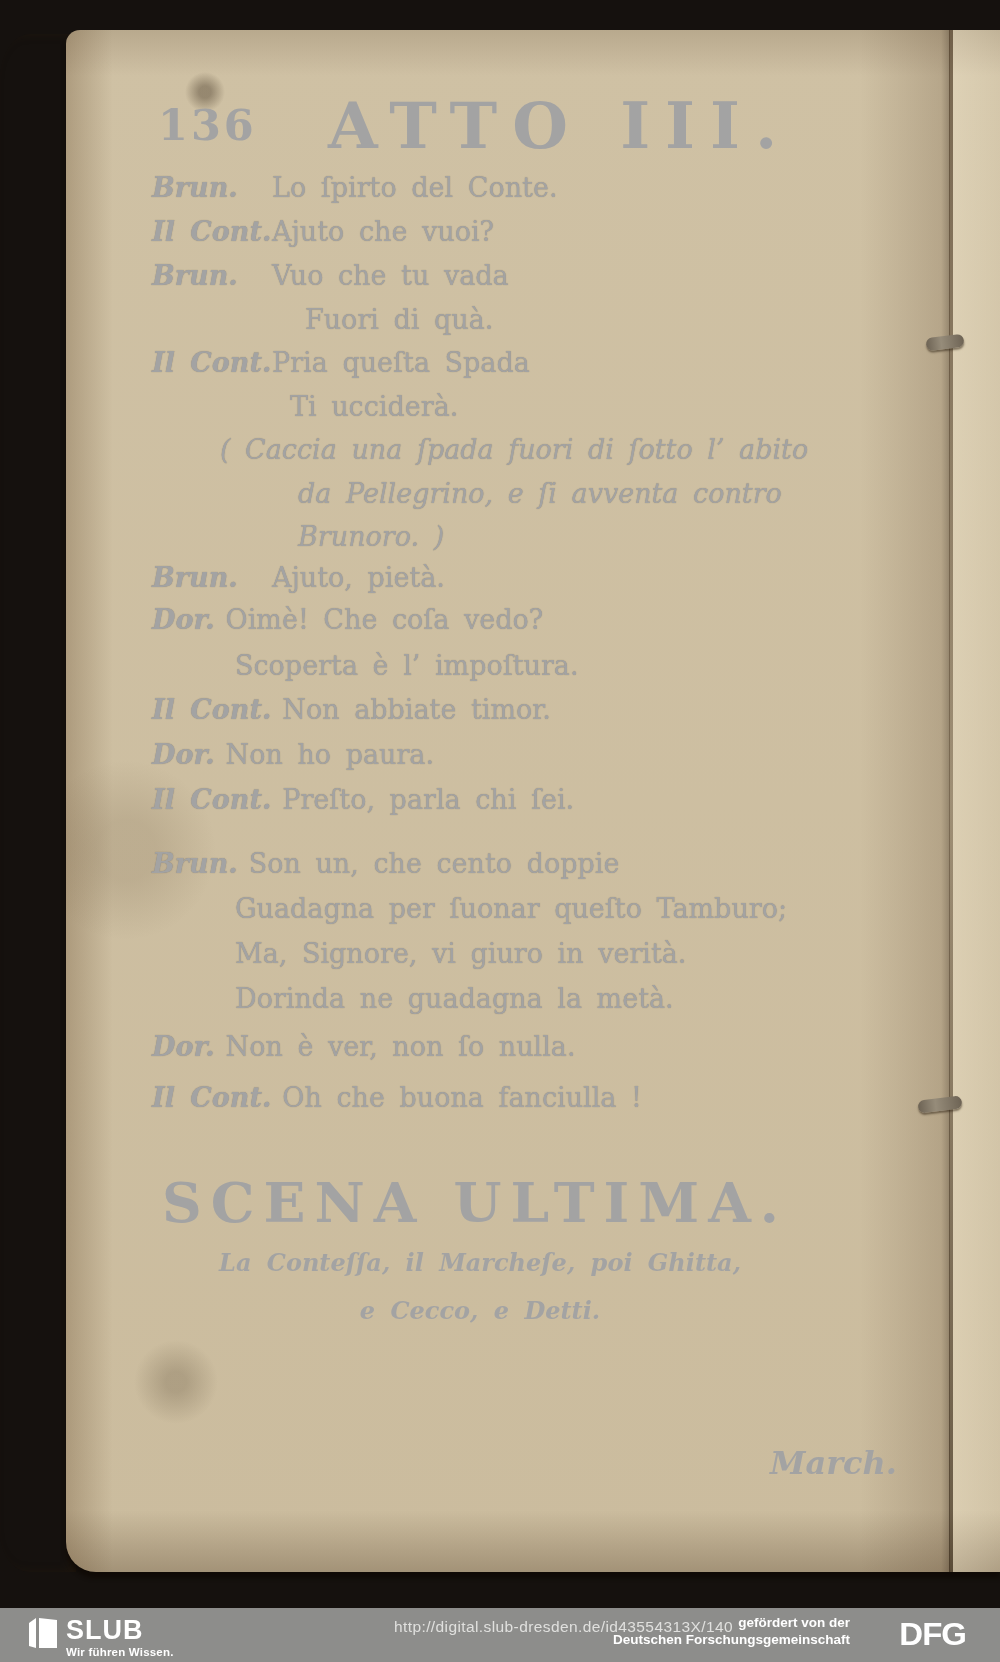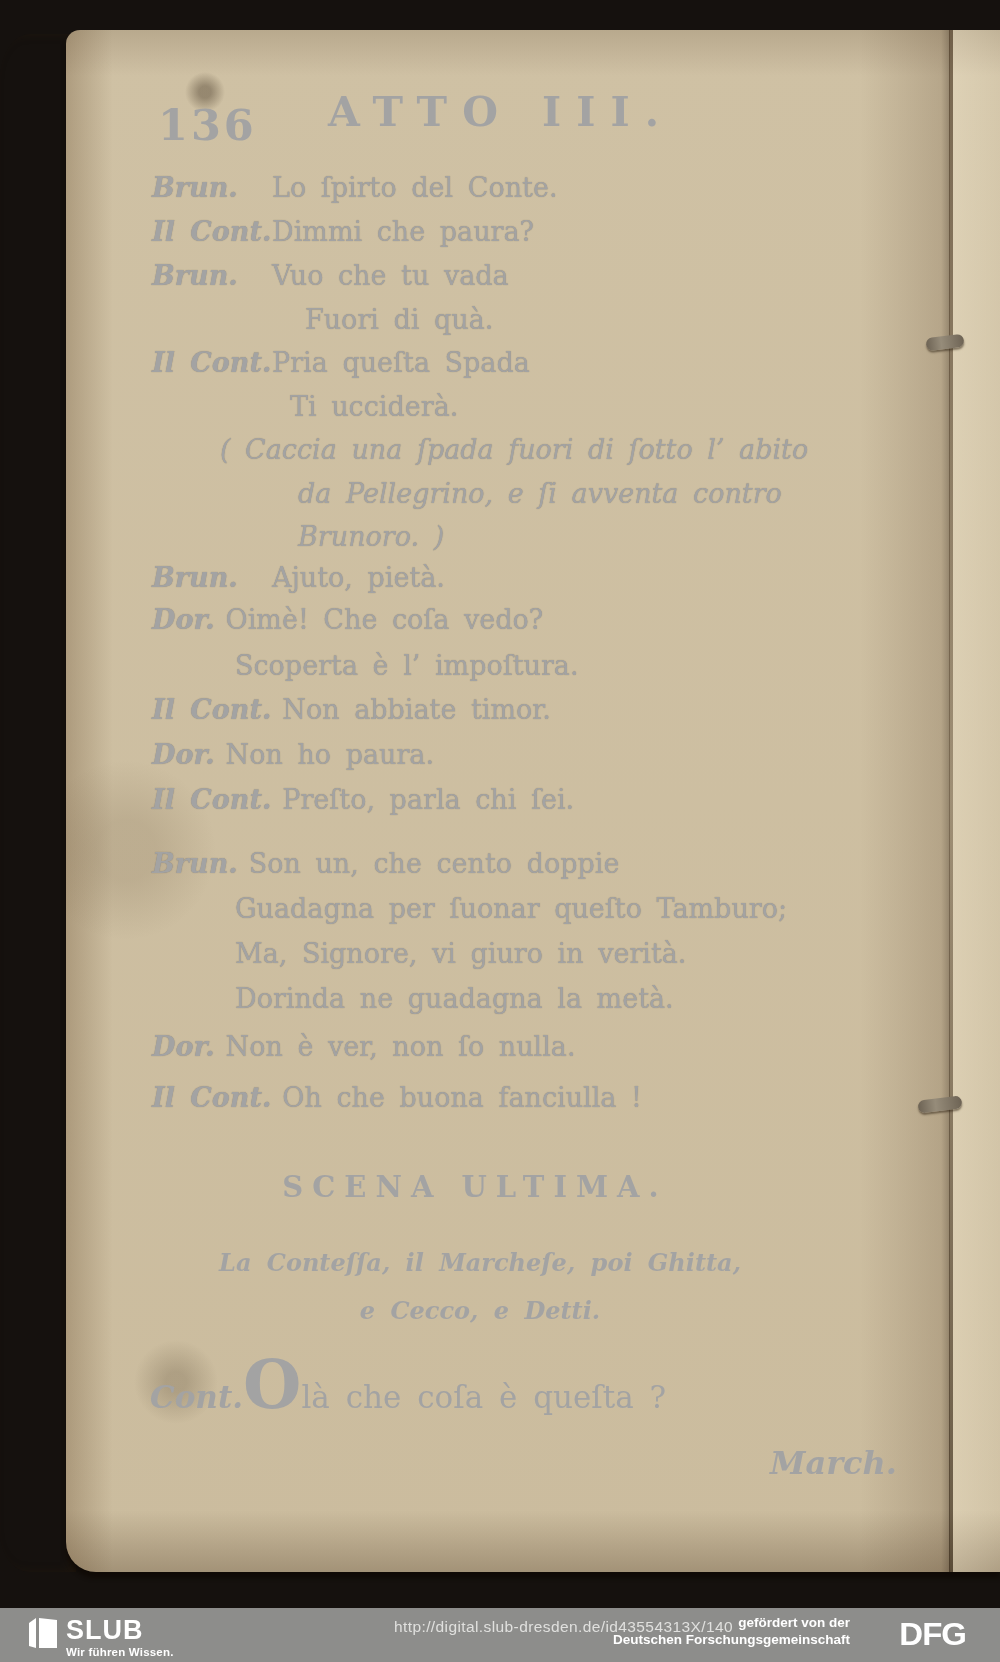--- a/index.html
+++ b/index.html
@@ -59,34 +59,34 @@
     box-shadow:0 2px 2px rgba(40,28,14,.5);
   }
   
   .ink{color:#a3a3a3;}
   .pnum{
     position:absolute;left:158px;top:100px;
     font-size:43px;font-weight:700;letter-spacing:3px;
   }
   .act-title{
     position:absolute;left:328px;top:88px;
-    font-size:41px;font-weight:700;letter-spacing:15px;white-space:pre;
+    font-size:64px;font-weight:700;letter-spacing:15px;white-space:pre;
   }
   .pline{
     position:absolute;white-space:nowrap;
     font-size:27px;word-spacing:6px;
     text-shadow:0 0 1px rgba(43,33,24,.35);
   }
   .spk{font-style:italic;font-weight:700;}
   .spk.two{display:inline-block;width:120px;font-style:italic;}
   .spk.run{margin-right:11px;}
   .stage-dir{font-style:italic;}
   .scene-head{
     position:absolute;left:110px;top:1170px;width:730px;
-    text-align:center;font-size:29px;font-weight:700;letter-spacing:9px;
+    text-align:center;font-size:55px;font-weight:700;letter-spacing:9px;
   }
   .cast{
     position:absolute;left:120px;width:720px;text-align:center;
     font-size:24px;font-style:italic;font-weight:700;word-spacing:7px;white-space:nowrap;
   }
   .last-line{
     position:absolute;left:150px;top:1352px;white-space:nowrap;
     font-size:31px;line-height:66px;word-spacing:6px;
   }
   .last-line .dropcap{font-size:67px;font-weight:700;letter-spacing:0;}
@@ -134,21 +134,21 @@
   <div class="gutter-shade"></div>
   <div class="crease"></div>
   <div class="next-page"></div>
   <div class="stitch" style="left:926px;top:336px;"></div>
   <div class="stitch" style="left:918px;top:1098px;width:44px;"></div>
 
   <div class="pnum ink">136</div>
   <div class="act-title ink">ATTO III.</div>
 
   <div class="pline ink" style="left:152px;top:172px;"><span class="spk two">Brun.</span><span>Lo ſpirto del Conte.</span></div>
-  <div class="pline ink" style="left:152px;top:216px;"><span class="spk two">Il Cont.</span><span>Dimmi che paura?</span></div>
+  <div class="pline ink" style="left:152px;top:216px;"><span class="spk two">Il Cont.</span><span>Ajuto che vuoi?</span></div>
   <div class="pline ink" style="left:152px;top:260px;"><span class="spk two">Brun.</span><span>Vuo che tu vada</span></div>
   <div class="pline ink" style="left:305px;top:304px;"><span>Fuori di quà.</span></div>
   <div class="pline ink" style="left:152px;top:347px;"><span class="spk two">Il Cont.</span><span>Pria queſta Spada</span></div>
   <div class="pline ink" style="left:290px;top:391px;"><span>Ti ucciderà.</span></div>
   <div class="pline ink stage-dir" style="left:220px;top:434px;"><span>( Caccia una ſpada fuori di ſotto l’ abito</span></div>
   <div class="pline ink stage-dir" style="left:298px;top:478px;"><span>da Pellegrino, e ſi avventa contro</span></div>
   <div class="pline ink stage-dir" style="left:298px;top:521px;"><span>Brunoro. )</span></div>
   <div class="pline ink" style="left:152px;top:562px;"><span class="spk two">Brun.</span><span>Ajuto, pietà.</span></div>
   <div class="pline ink" style="left:152px;top:604px;"><span class="spk run">Dor.</span><span>Oimè! Che coſa vedo?</span></div>
   <div class="pline ink" style="left:152px;top:694px;"><span class="spk run">Il Cont.</span><span>Non abbiate timor.</span></div>
@@ -159,23 +159,20 @@
   <div class="pline ink" style="left:235px;top:893px;"><span>Guadagna per ſuonar queſto Tamburo;</span></div>
   <div class="pline ink" style="left:235px;top:938px;"><span>Ma, Signore, vi giuro in verità.</span></div>
   <div class="pline ink" style="left:235px;top:983px;"><span>Dorinda ne guadagna la metà.</span></div>
   <div class="pline ink" style="left:152px;top:1031px;"><span class="spk run">Dor.</span><span>Non è ver, non ſo nulla.</span></div>
   <div class="pline ink" style="left:152px;top:1082px;"><span class="spk run">Il Cont.</span><span>Oh che buona fanciulla !</span></div>
 
   <div class="scene-head ink">SCENA ULTIMA.</div>
   <div class="cast ink" style="top:1248px;">La Conteſſa, il Marcheſe, poi Ghitta,</div>
   <div class="cast ink" style="top:1296px;">e Cecco, e Detti.</div>
 
-  <div class="last-line ink">
-    <span class="spk">Cont.</span><span class="dropcap">O</span><span>là che coſa è queſta ?</span>
-  </div>
 
   <div class="catchword ink">March.</div>
 
   <div class="footer-bar">
     <div class="slub-logo">
       <svg class="slub-icon" viewBox="0 0 30 34">
         <polygon points="1,7 8,2 8,32 1,30" fill="#ffffff"></polygon>
         <polygon points="11,2 29,4 29,32 11,32" fill="#ffffff"></polygon>
       </svg>
       <div class="slub-text">

